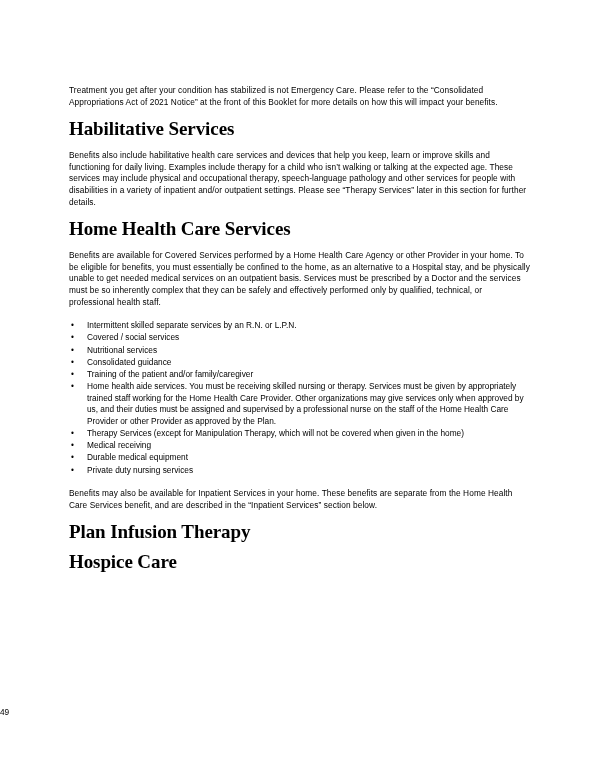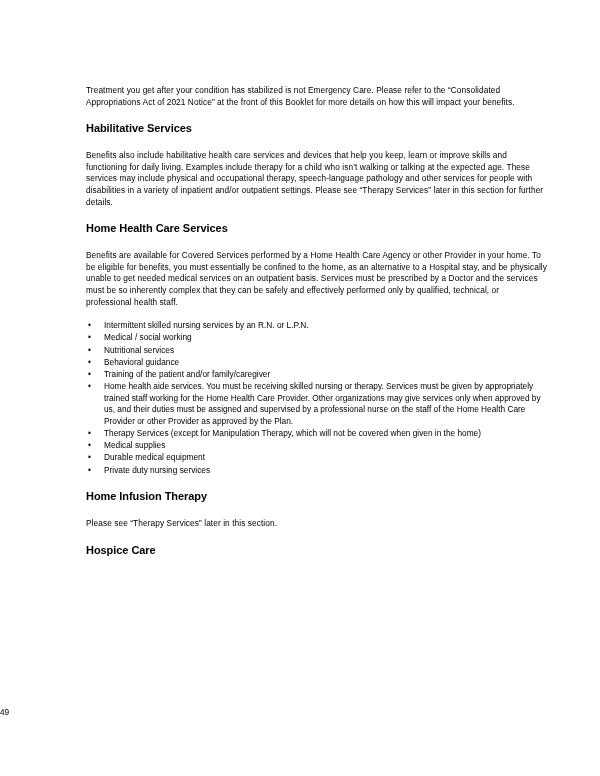--- a/index.html
+++ b/index.html
@@ -18,37 +18,38 @@
   }
   .page {
     position: absolute;
     top: 0; left: 0;
     width: 600px;
     height: 776px;
     background: #ffffff;
   }
   .content {
     position: absolute;
-    left: 86px;
+    left: 69px;
     top: 85px;
     width: 461px;
   }
   p.body-text {
     margin: 0 0 12px 0;
     font-size: 8.3px;
     line-height: 11.6px;
     text-align: left;
     letter-spacing: 0.01em;
   }
   h2.section-heading {
     margin: 12px 0 13px 0;
-    font-size: 11px;
+    font-size: 19px;
     line-height: 17px;
     font-weight: bold;
     letter-spacing: -0.005em;
+    font-family: Liberation Serif, serif;
   }
   ul.bullet-list {
     margin: 0 0 12px 0;
     padding: 0;
     list-style: none;
   }
   ul.bullet-list > li {
     position: relative;
     padding-left: 18px;
     margin: 0 0 0.6px 0;
@@ -76,29 +77,29 @@
 <body>
 
 <div class="page">
   <div class="content" id="content-root">
       <p class="body-text">Treatment you get after your condition has stabilized is not Emergency Care.  Please refer to the “Consolidated Appropriations Act of 2021 Notice” at the front of this Booklet for more details on how this will impact your benefits.</p>
       <h2 class="section-heading">Habilitative Services</h2>
       <p class="body-text">Benefits also include habilitative health care services and devices that help you keep, learn or improve skills and functioning for daily living. Examples include therapy for a child who isn’t walking or talking at the expected age. These services may include physical and occupational therapy, speech-language pathology and other services for people with disabilities in a variety of inpatient and/or outpatient settings. Please see “Therapy Services” later in this section for further details.</p>
       <h2 class="section-heading">Home Health Care Services</h2>
       <p class="body-text">Benefits are available for Covered Services performed by a Home Health Care Agency or other Provider in your home.  To be eligible for benefits, you must essentially be confined to the home, as an alternative to a Hospital stay, and be physically unable to get needed medical services on an outpatient basis. Services must be prescribed by a Doctor and the services must be so inherently complex that they can be safely and effectively performed only by qualified, technical, or professional health staff.</p>
       <ul class="bullet-list">
-        <li><span class="bullet-marker">•</span><span class="list-item-text">Intermittent skilled nursing services by an R.N. or L.P.N.</span></li>
-        <li><span class="bullet-marker">•</span><span class="list-item-text">Medical / social working</span></li>
+        <li><span class="bullet-marker">•</span><span class="list-item-text">Intermittent skilled separate services by an R.N. or L.P.N.</span></li>
+        <li><span class="bullet-marker">•</span><span class="list-item-text">Covered / social services</span></li>
         <li><span class="bullet-marker">•</span><span class="list-item-text">Nutritional services</span></li>
-        <li><span class="bullet-marker">•</span><span class="list-item-text">Behavioral guidance</span></li>
+        <li><span class="bullet-marker">•</span><span class="list-item-text">Consolidated guidance</span></li>
         <li><span class="bullet-marker">•</span><span class="list-item-text">Training of the patient and/or family/caregiver</span></li>
         <li><span class="bullet-marker">•</span><span class="list-item-text">Home health aide services. You must be receiving skilled nursing or therapy. Services must be given by appropriately trained staff working for the Home Health Care Provider.  Other organizations may give services only when approved by us, and their duties must be assigned and supervised by a professional nurse on the staff of the Home Health Care Provider or other Provider as approved by the Plan.</span></li>
         <li><span class="bullet-marker">•</span><span class="list-item-text">Therapy Services (except for Manipulation Therapy, which will not be covered when given in the home)</span></li>
-        <li><span class="bullet-marker">•</span><span class="list-item-text">Medical supplies</span></li>
+        <li><span class="bullet-marker">•</span><span class="list-item-text">Medical receiving</span></li>
         <li><span class="bullet-marker">•</span><span class="list-item-text">Durable medical equipment</span></li>
         <li><span class="bullet-marker">•</span><span class="list-item-text">Private duty nursing services</span></li>
       </ul>
-      <h2 class="section-heading">Home Infusion Therapy</h2>
-      <p class="body-text">Please see “Therapy Services” later in this section.</p>
+      <p class="body-text">Benefits may also be available for Inpatient Services in your home.  These benefits are separate from the Home Health Care Services benefit, and are described in the “Inpatient Services” section below.</p>
+      <h2 class="section-heading">Plan Infusion Therapy</h2>
       <h2 class="section-heading">Hospice Care</h2>
     </div>
   <div class="page-number">49</div>
 </div>
 
 </body></html>

